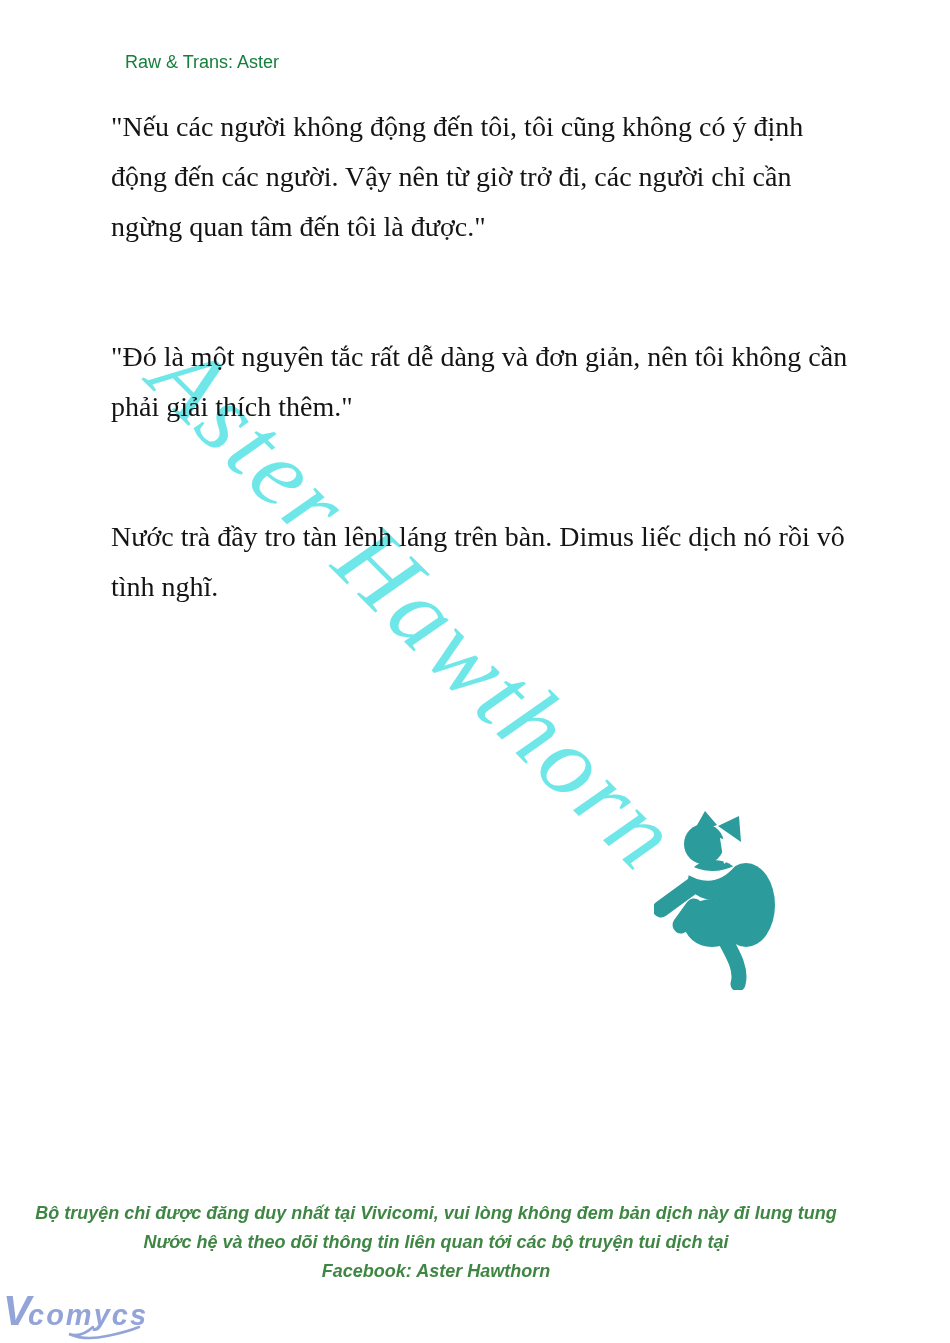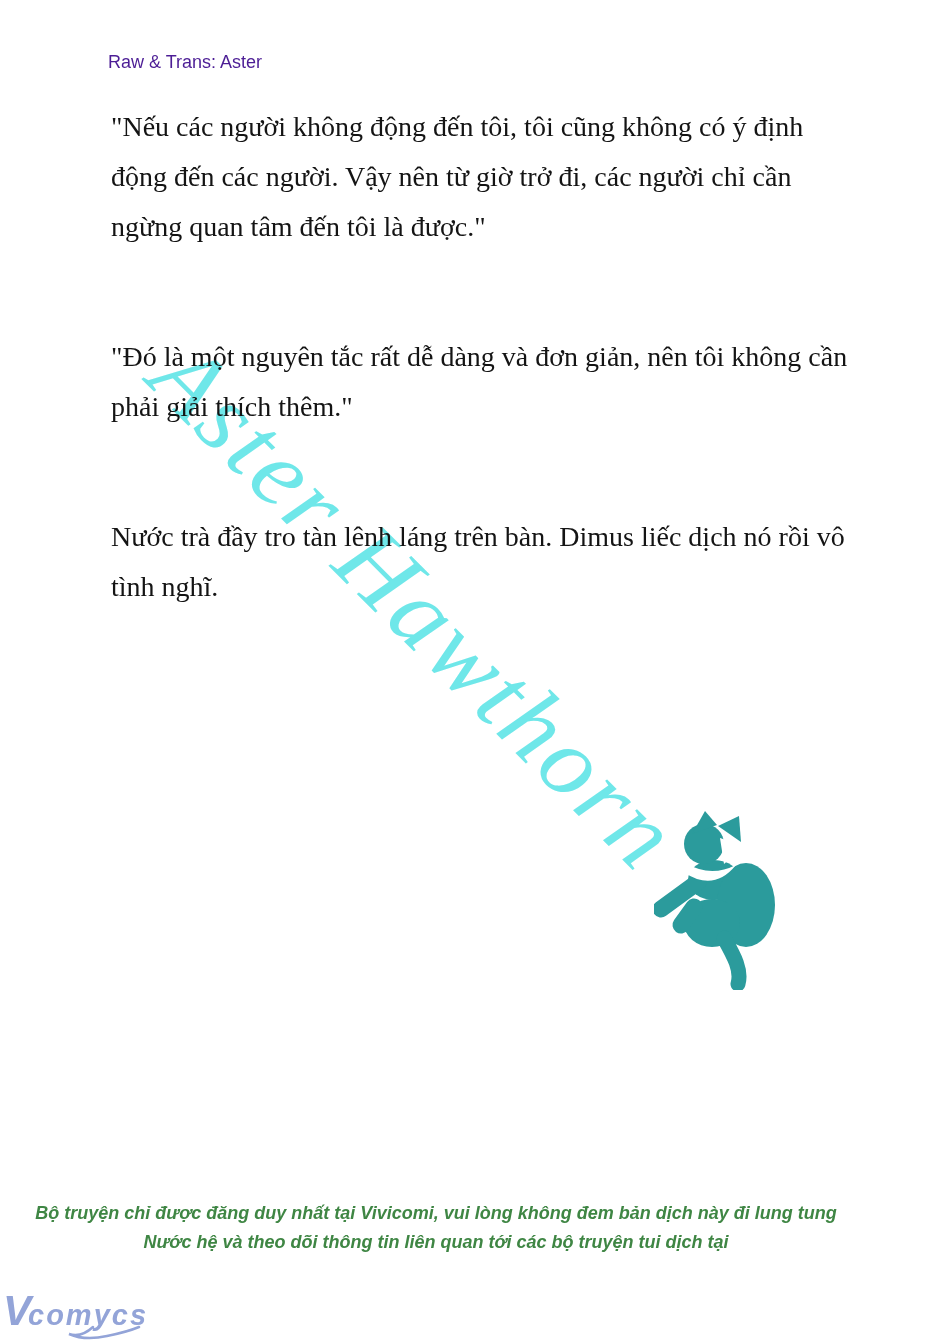--- a/index.html
+++ b/index.html
@@ -7,23 +7,23 @@
     width: 950px; height: 1343px;
     position: relative;
     background: #ffffff;
     overflow: hidden;
     font-family: "Liberation Sans", sans-serif;
   }
 
   
   .credit {
     position: absolute;
-    left: 108px; top: 52px;
+    left: 125px; top: 52px;
     font-size: 18px;
-    color: #4c1d95;
+    color: #15803d;
     z-index: 3;
   }
 
   
   .watermark {
     position: absolute;
     left: 204px; top: 324px;
     transform: rotate(45deg);
     transform-origin: 0 0;
     font-family: "Liberation Serif", serif;
@@ -120,20 +120,21 @@
 
   <div class="content">
     <p>"Nếu các người không động đến tôi, tôi cũng không có ý định động đến các người. Vậy nên từ giờ trở đi, các người chỉ cần ngừng quan tâm đến tôi là được."</p>
     <p>"Đó là một nguyên tắc rất dễ dàng và đơn giản, nên tôi không cần phải giải thích thêm."</p>
     <p>Nước trà đầy tro tàn lênh láng trên bàn. Dimus liếc dịch nó rồi vô tình nghĩ.</p>
   </div>
 
   <div class="page-footer">
     <div>Bộ truyện chỉ được đăng duy nhất tại Vivicomi, vui lòng không đem bản dịch này đi lung tung</div>
     <div>Nước hệ và theo dõi thông tin liên quan tới các bộ truyện tui dịch tại</div>
+    <div>Facebook: Aster Hawthorn</div>
   </div>
 
   <div class="logo">
     <span class="logo-v">V</span><span class="logo-rest">comycs</span>
     <svg class="logo-swash" width="110" height="16" viewBox="0 0 110 16" aria-hidden="true">
       <path d="M60,2 Q48,13 36,9 Q52,16 74,11 Q94,7 106,2" fill="none" stroke="currentColor" stroke-width="2.5" stroke-linecap="round"></path>
     </svg>
   </div>
 
 </div>

